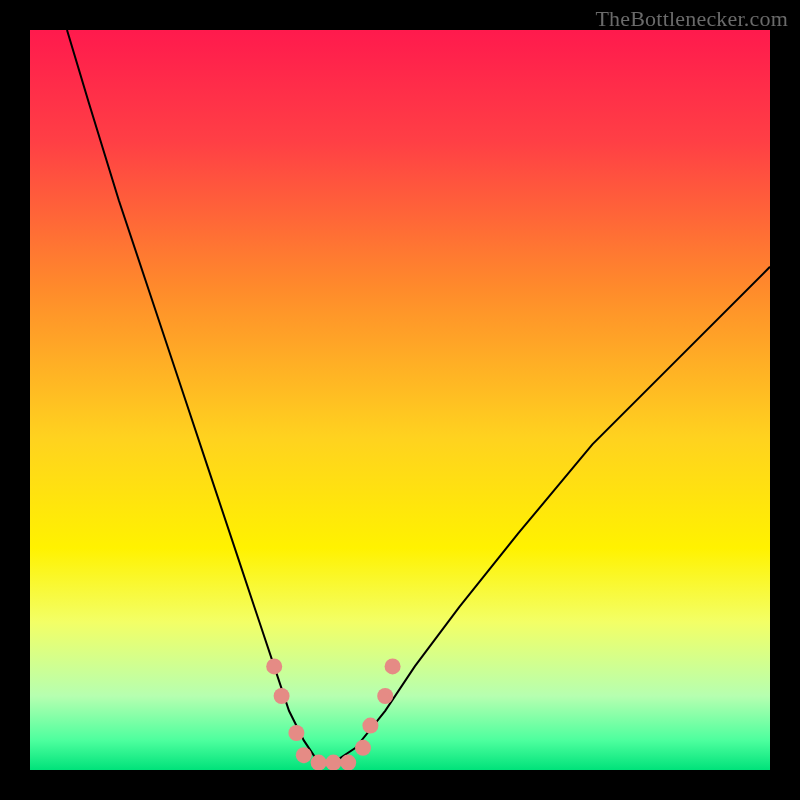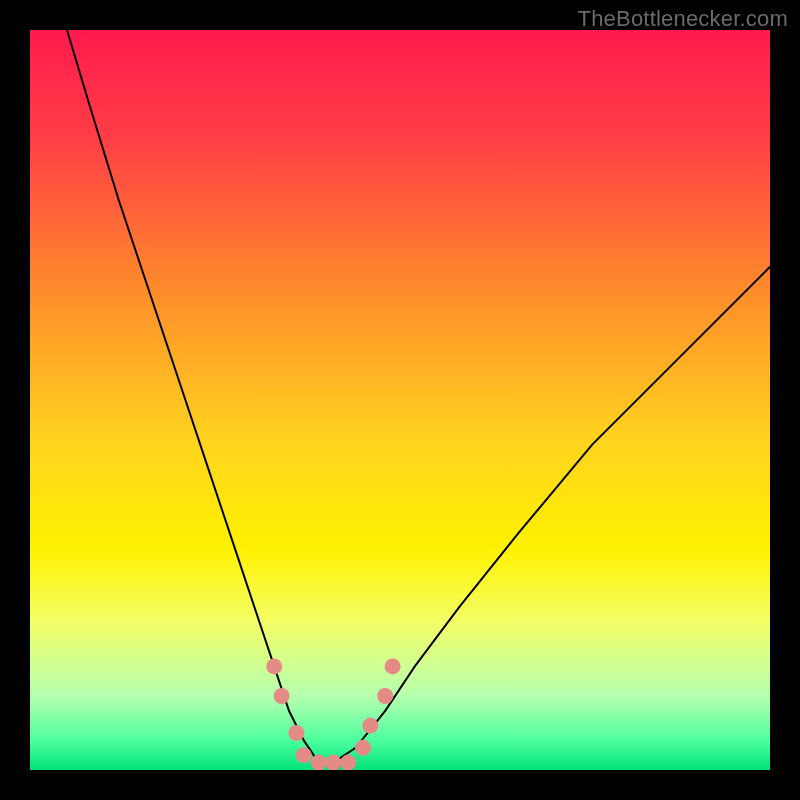--- a/index.html
+++ b/index.html
@@ -11,20 +11,21 @@
     position: relative;
     font-family: Arial, sans-serif;
   }
   .frame {
     position: absolute;
     top: 0;
     left: 0;
     width: 800px;
     height: 684px;
     box-sizing: border-box;
+    font-family: Liberation Serif, serif;
   }
   .plot-area {
     position: absolute;
     top: 30px;
     left: 30px;
     width: 740px;
     height: 740px;
     overflow: hidden;
   }
   .watermark {

